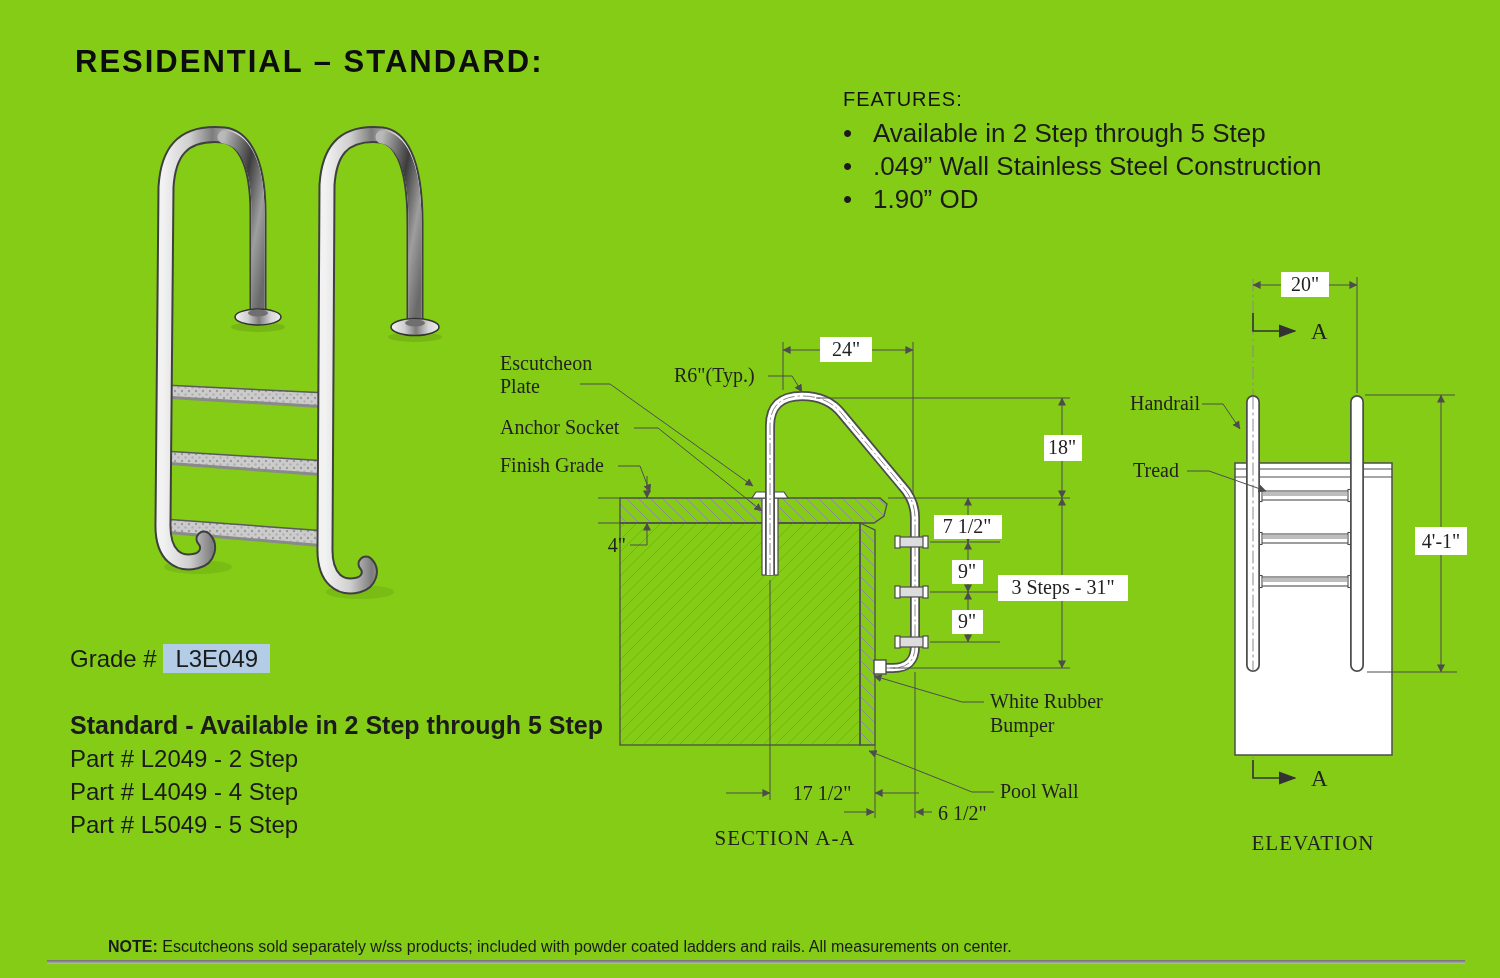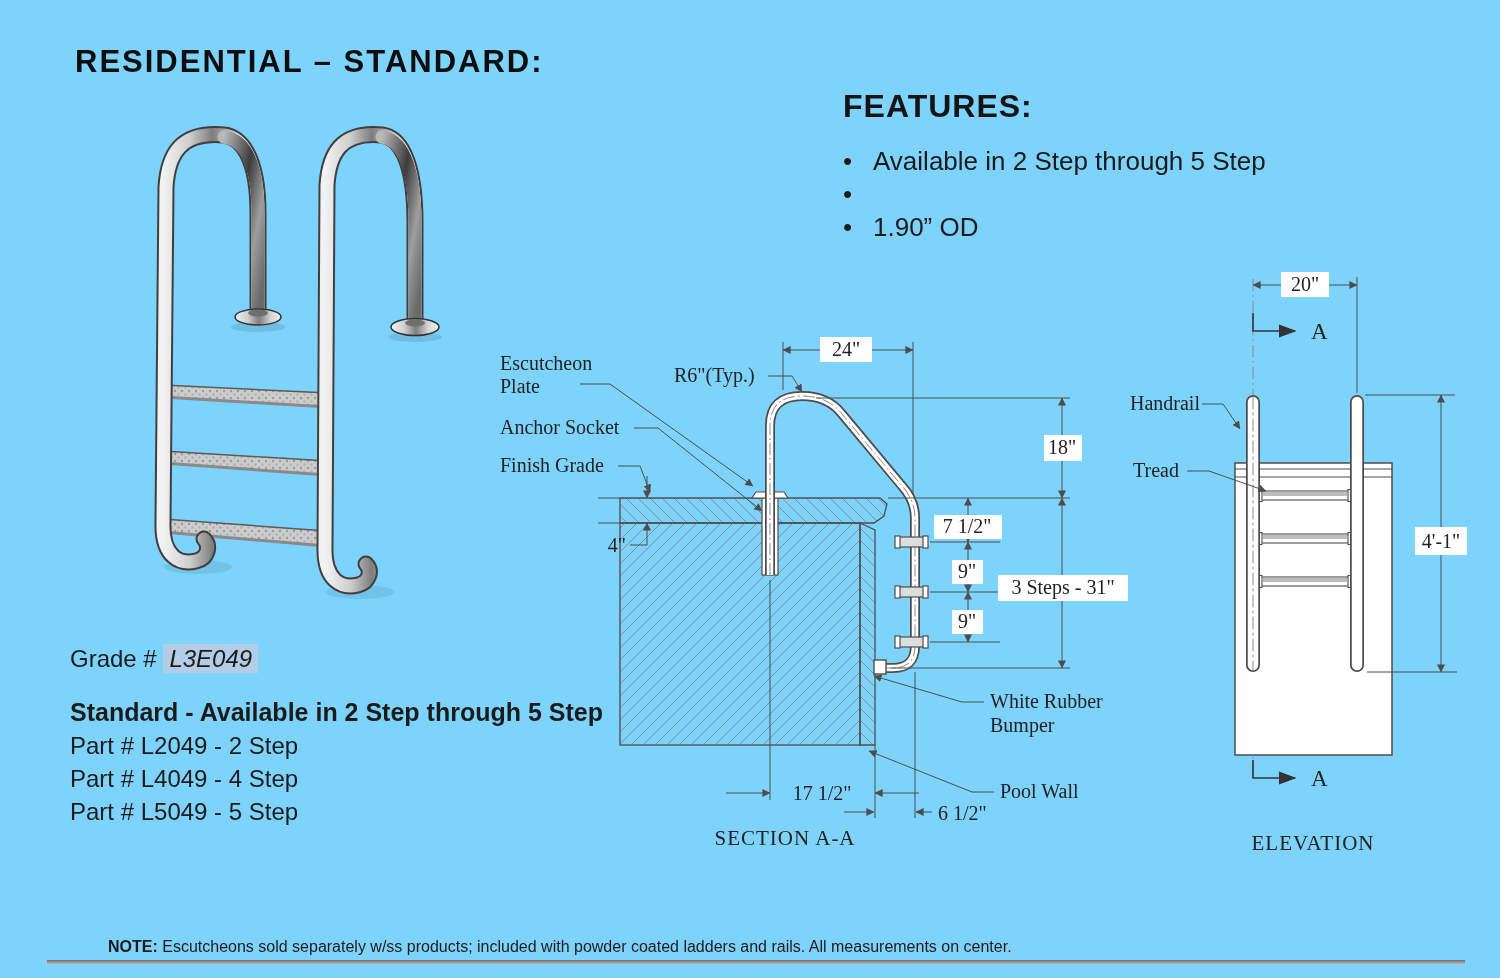--- a/index.html
+++ b/index.html
@@ -1,29 +1,29 @@
 <!DOCTYPE html>
 <html><head>
 <meta charset="utf-8">
 <style>
   html,body{margin:0;padding:0;background:#ffffff;}
-  .page{position:relative;width:1500px;height:978px;background:#7dd3fc;overflow:hidden;
+  .page{position:relative;width:1500px;height:978px;background:#84cc16;overflow:hidden;
         font-family:"Liberation Sans",sans-serif;color:#141414;}
   .title{position:absolute;left:75px;top:44px;margin:0;font-size:31px;font-weight:bold;
          letter-spacing:2px;color:#0d0d0d;}
   
   .features{position:absolute;left:843px;top:88px;width:620px;}
-  .features-heading{font-size:32px;font-weight:bold;letter-spacing:1px;margin-bottom:20px;}
+  .features-heading{font-size:20px;font-weight:normal;letter-spacing:1px;margin-bottom:6px;}
   .bullet{display:flex;font-size:26px;line-height:33px;color:#1b1b1b;}
   .bullet .dot{width:30px;flex:0 0 30px;}
   
   .products{position:absolute;left:70px;top:642px;font-size:24px;line-height:33px;color:#1b1b1b;}
   .prod-heading{font-weight:bold;font-size:25px;}
-  .group2{margin-top:21px;}
-  .hl{padding:1px 6px;font-style:italic;}
+  .group2{margin-top:34px;}
+  .hl{padding:1px 12px;}
   
   .note{position:absolute;left:108px;top:914px;font-size:16px;color:#1b1b1b;white-space:nowrap;margin-top:24px;}
   .note .nlabel{font-weight:bold;}
   .rule{position:absolute;left:47px;top:960px;width:1418px;height:4px;
         background:linear-gradient(#6f6f6f,#b9b9b9);}
   
   .svg-abs{position:absolute;}
   svg text{font-family:"Liberation Serif",serif;fill:#222222;}
   .dimtxt{font-size:20px;}
   .labtxt{font-size:20px;}
@@ -90,20 +90,21 @@
 
   <div class="features">
     <div class="features-heading">FEATURES:</div>
     <div class="bullet">
       <span class="dot">•</span>
       <span class="btext"><span>Available in 2 Step through 5 Step</span><br>
       </span>
     </div>
     <div class="bullet">
       <span class="dot">•</span>
+      <span class="btext">.049” Wall Stainless Steel Construction</span>
     </div>
     <div class="bullet">
       <span class="dot">•</span>
       <span class="btext">1.90” OD</span>
     </div>
   </div>
 
   <div class="products">
     <div>
       <span>Grade # </span><span class="hl" style="background: rgb(179, 205, 231);">L3E049</span>

